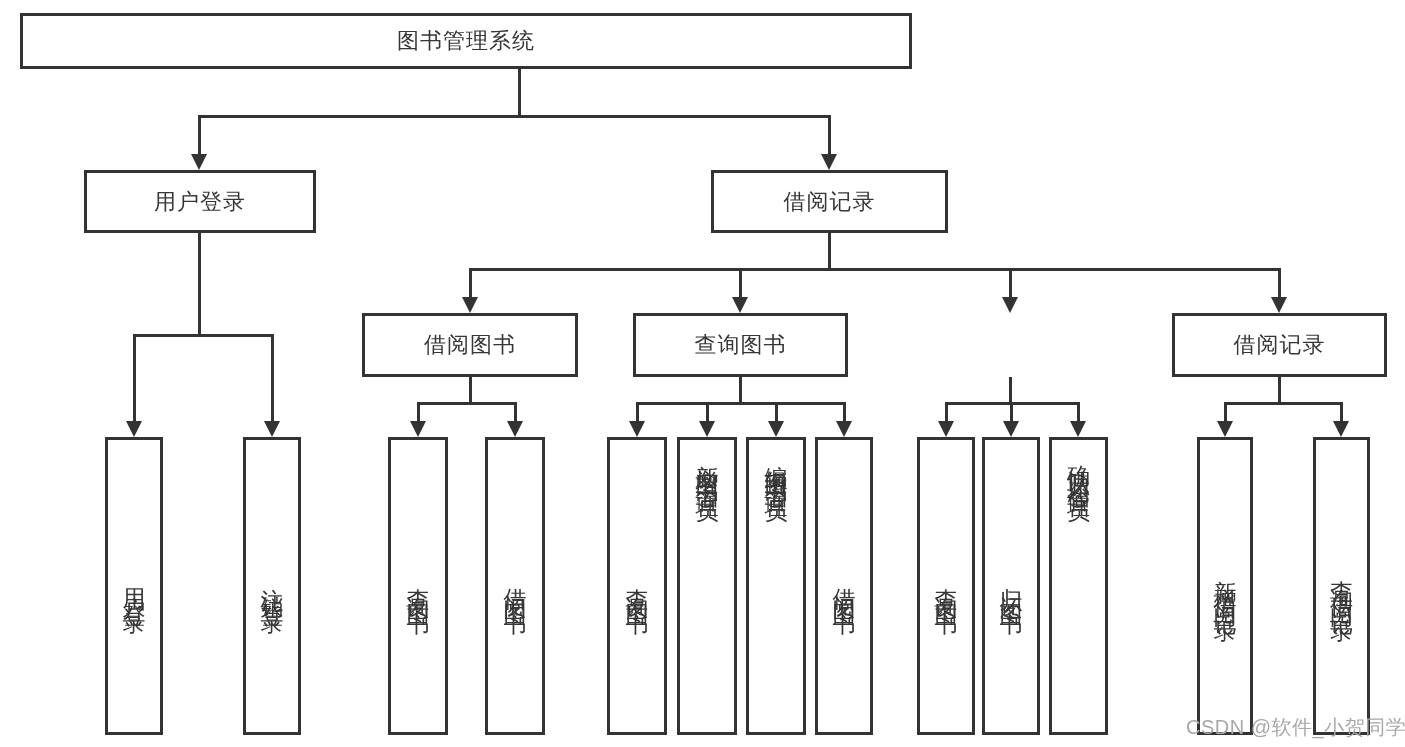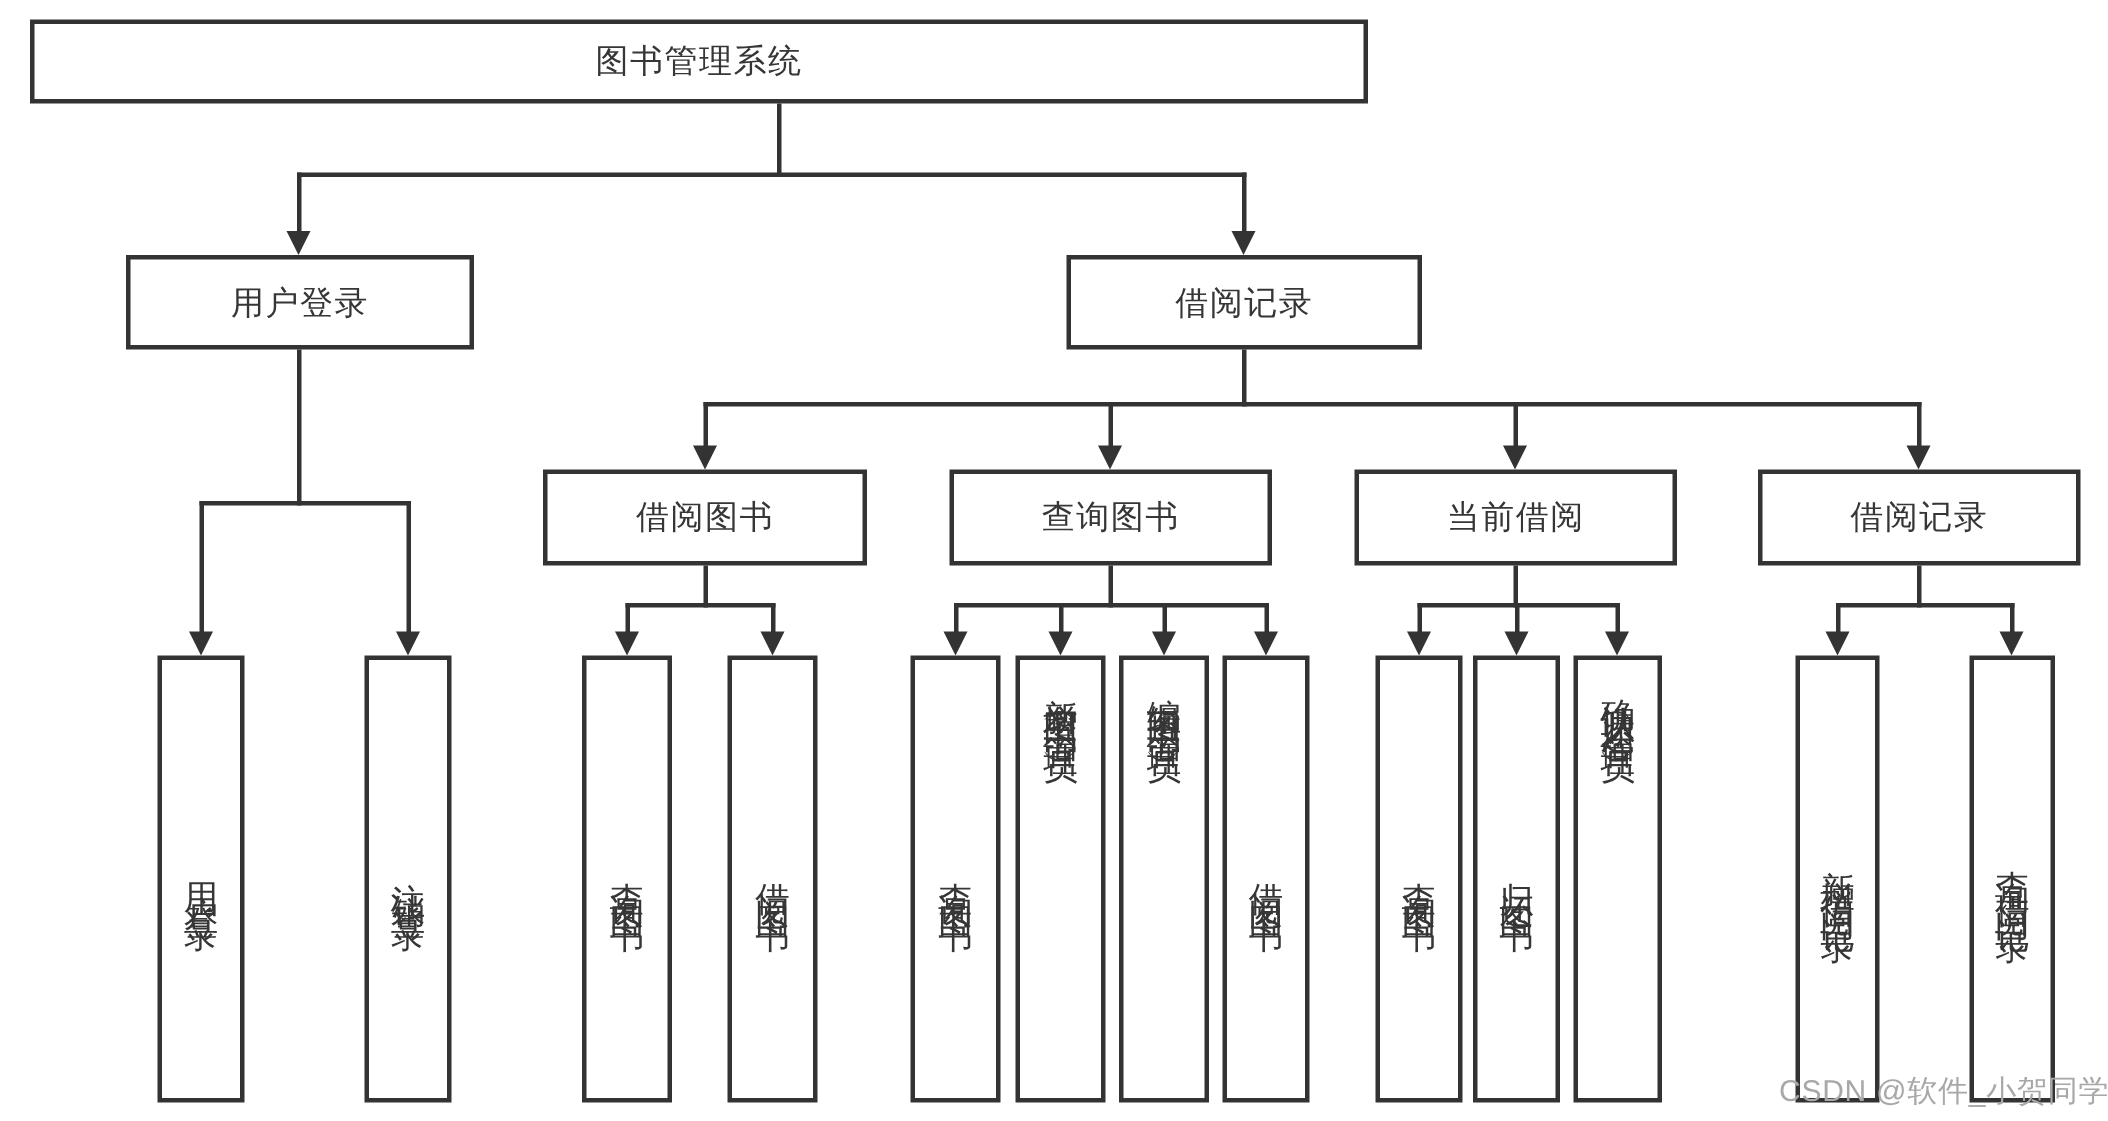--- a/index.html
+++ b/index.html
@@ -75,23 +75,20 @@
   <div class="vline" style="left:1009px;top:268px;height:32px"></div>
   <div class="arrow" style="left:1002px;top:297px"></div>
   <div class="vline" style="left:1278px;top:268px;height:32px"></div>
   <div class="arrow" style="left:1271px;top:297px"></div>
 
   <div class="box hbox" style="left:362px;top:313px;width:216px;height:64px">
     <span>借阅图书</span>
   </div>
   <div class="box hbox" style="left:633px;top:313px;width:215px;height:64px">
     <span>查询图书</span>
-  </div>
-  <div class="box hbox" style="left:903px;top:313px;width:215px;height:64px">
-    <span>当前借阅</span>
   </div>
   <div class="box hbox" style="left:1172px;top:313px;width:215px;height:64px">
     <span>借阅记录</span>
   </div>
 
   <div class="vline" style="left:469px;top:377px;height:28px"></div>
   <div class="hline" style="left:417px;top:402px;width:100px"></div>
   <div class="vline" style="left:417px;top:402px;height:20px"></div>
   <div class="arrow" style="left:410px;top:421px"></div>
   <div class="vline" style="left:514px;top:402px;height:20px"></div>

